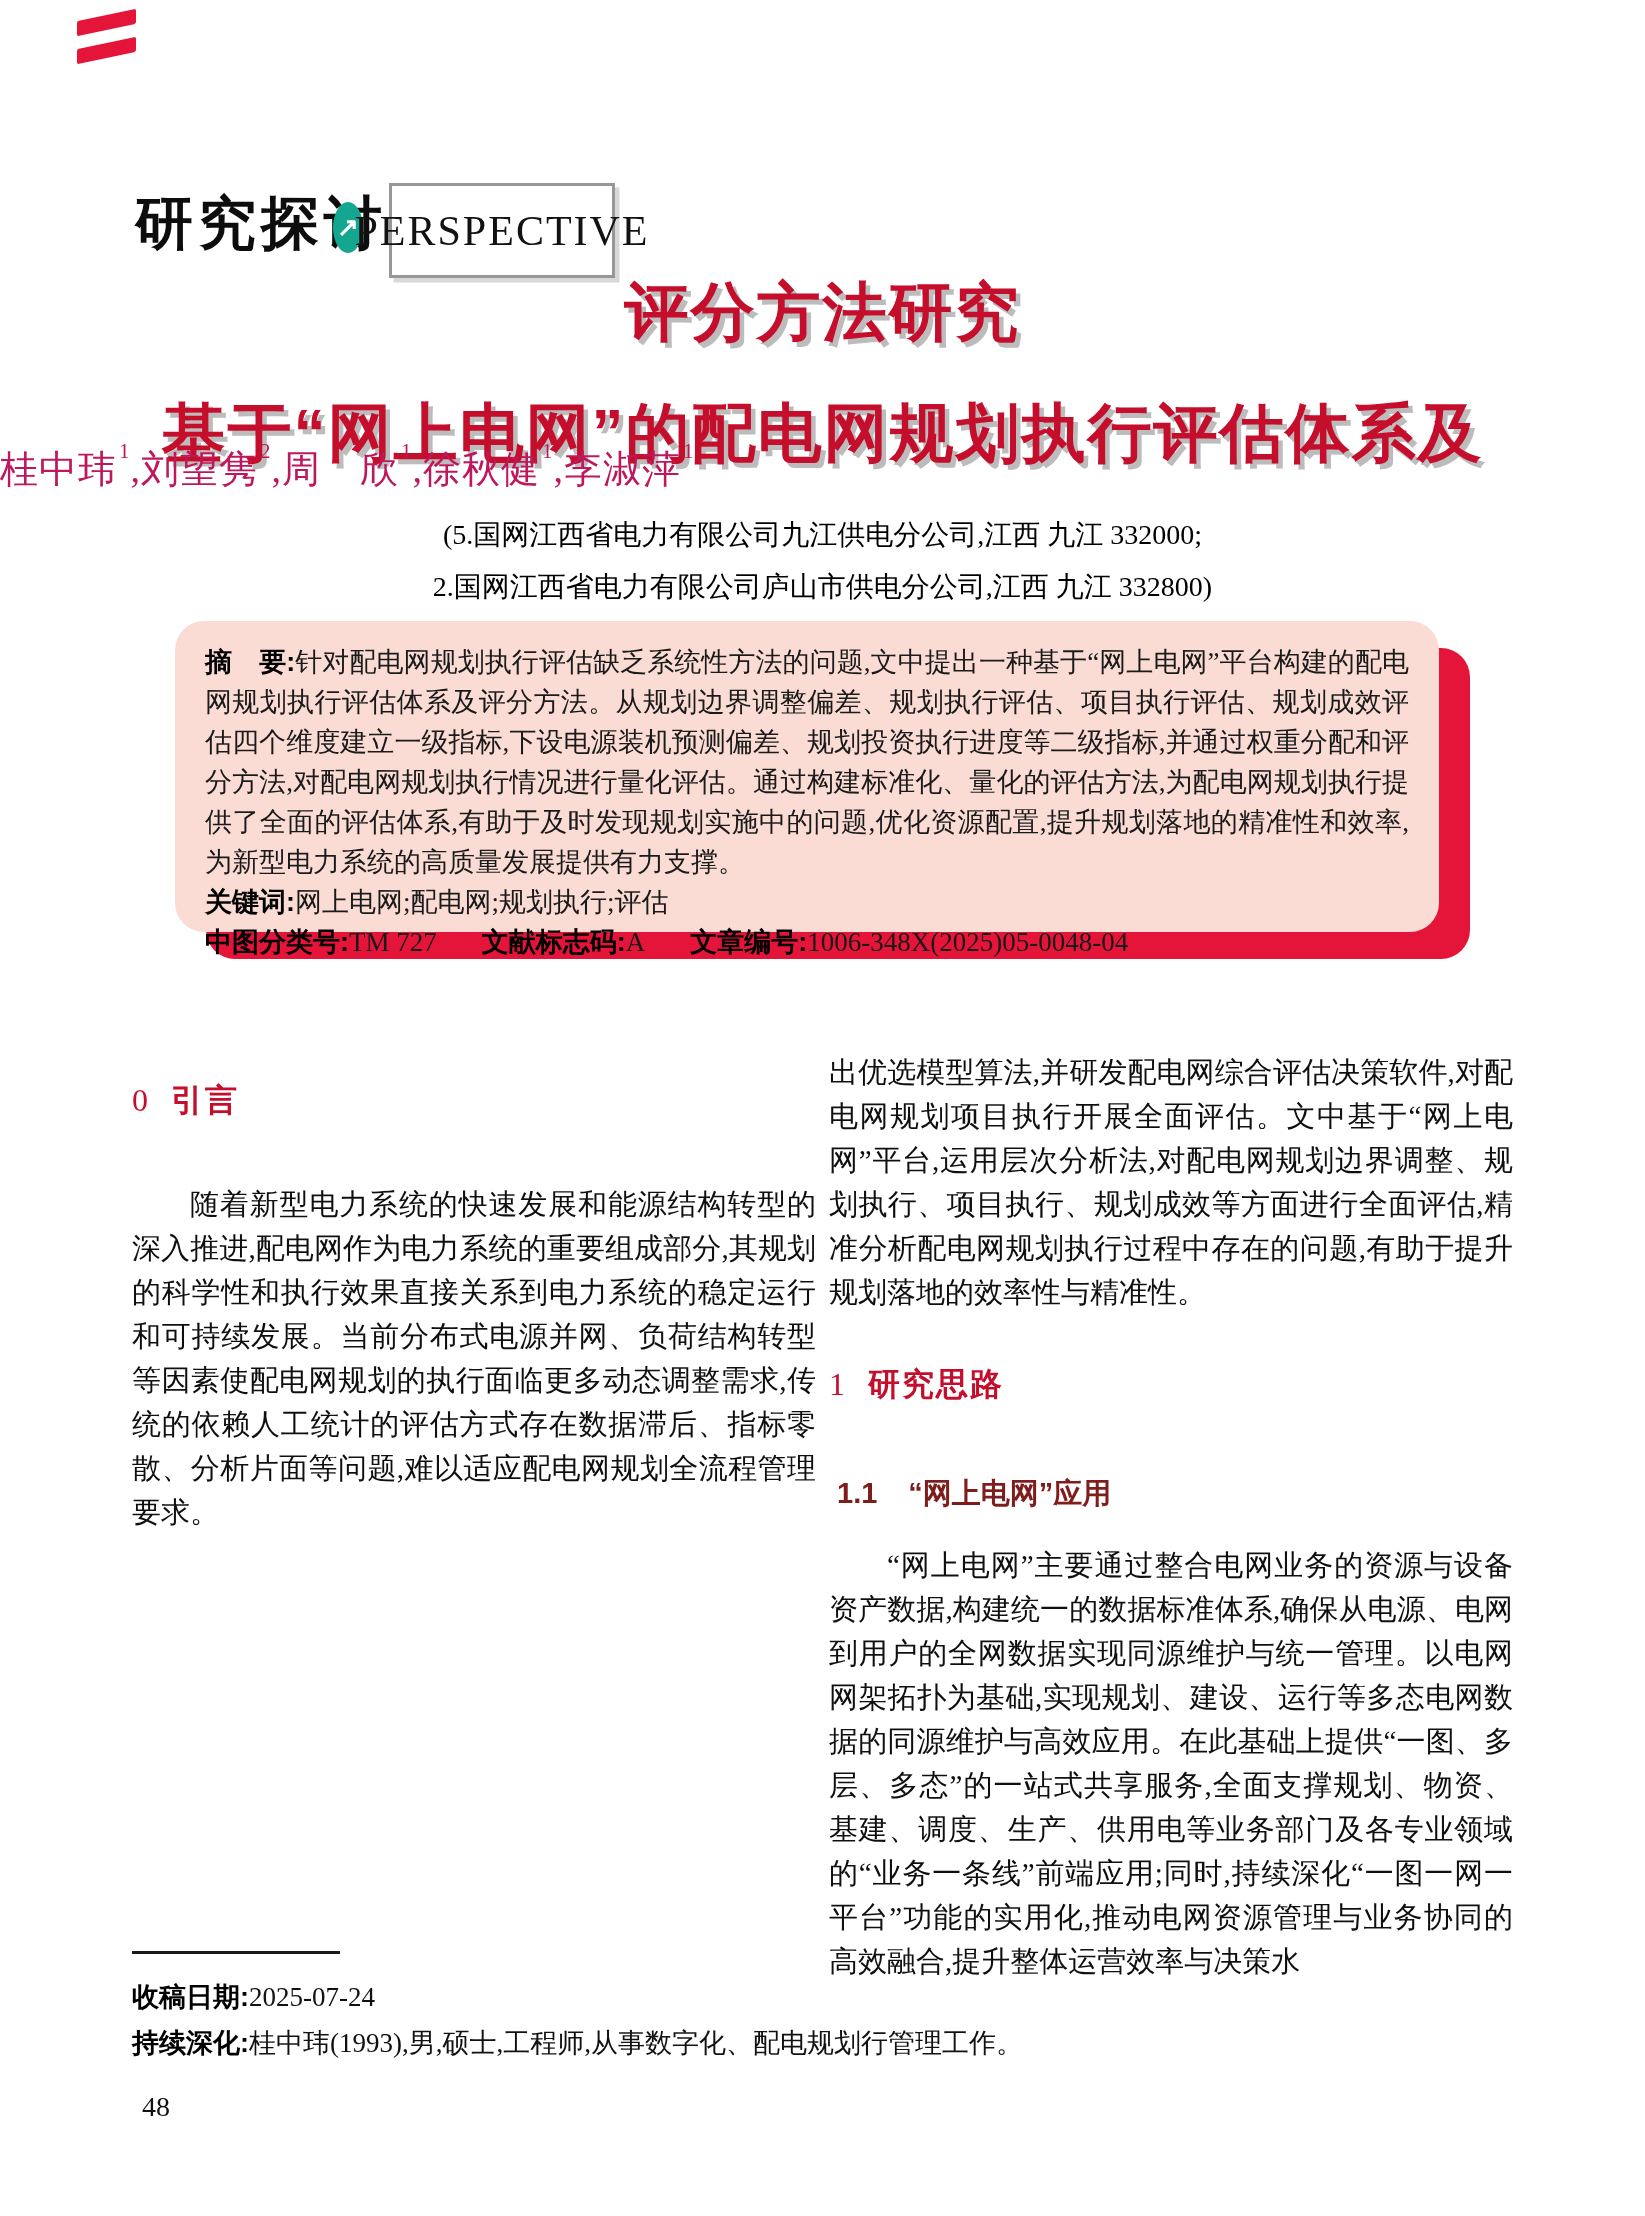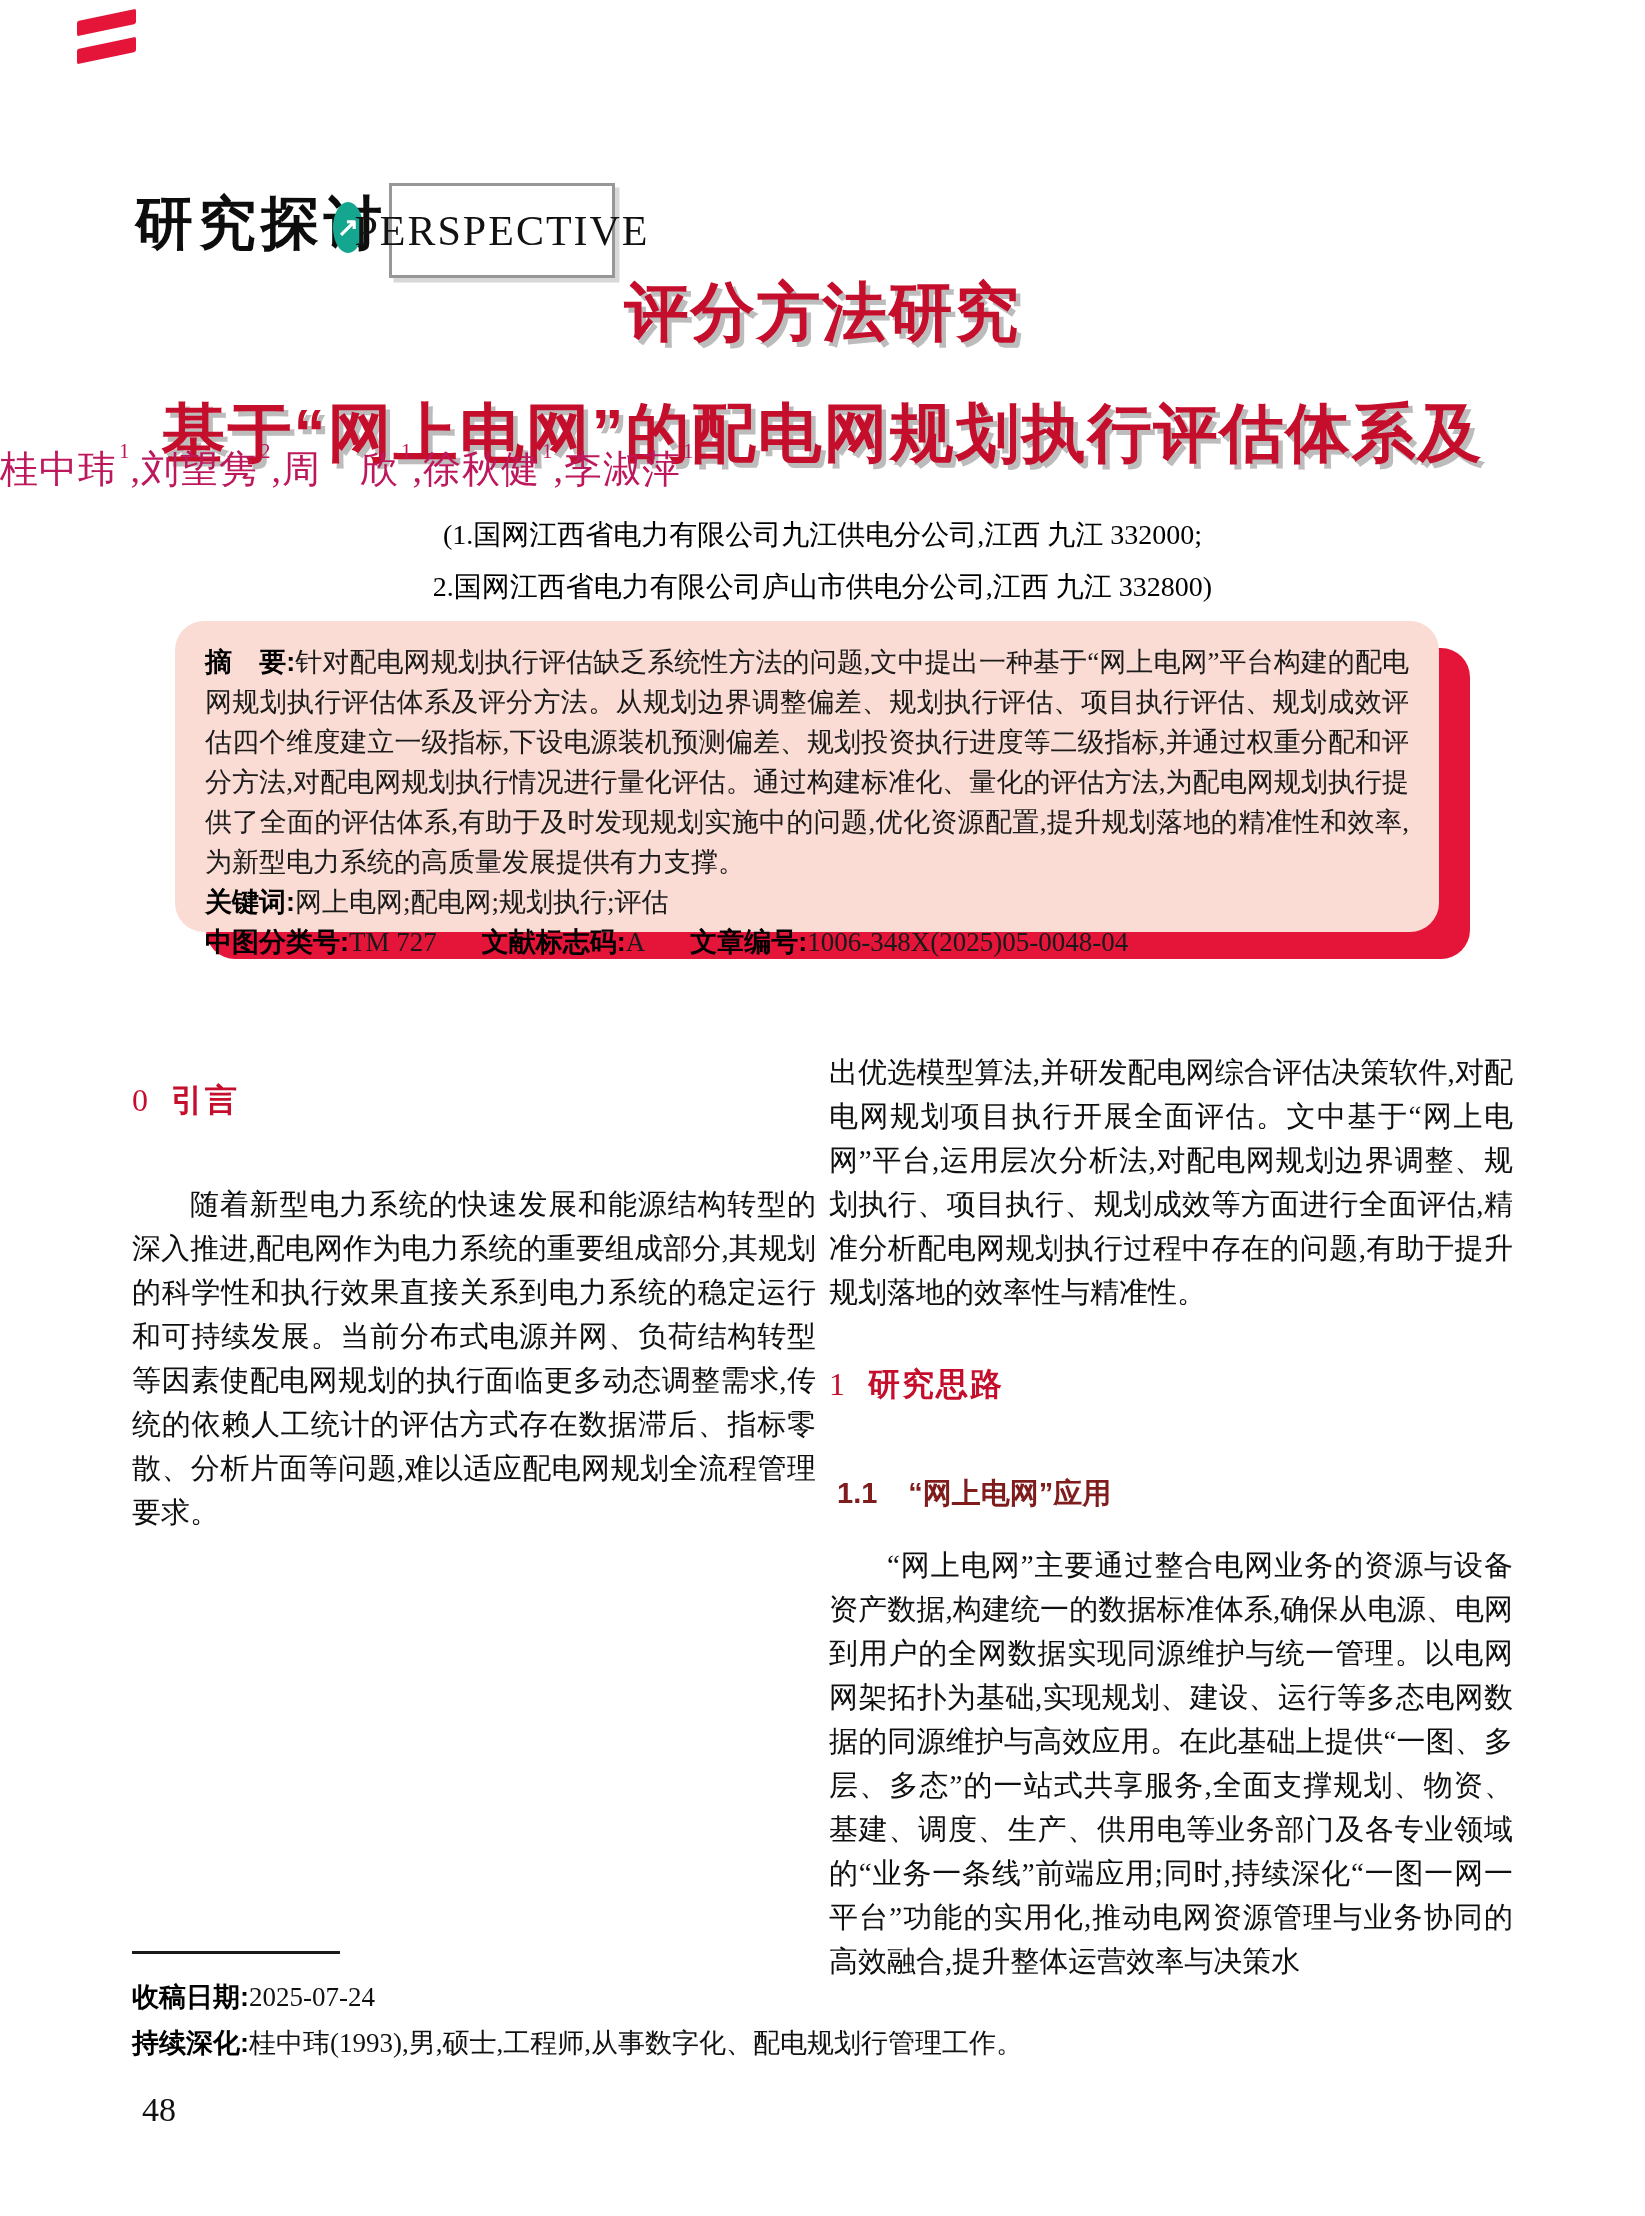--- a/index.html
+++ b/index.html
@@ -59,21 +59,21 @@
   .sec-h .ttl{font-family:"Liberation Sans",sans-serif;font-weight:bold;font-size:32px;letter-spacing:2px;}
   .h-intro{margin:28px 0 60px 0;}
   .h-s1{margin:48px 0 65px 0;}
   .sub-h{display:flex;align-items:baseline;gap:31px;color:#7f1d1d;margin:0 0 28px 8px;
          font-family:"Liberation Sans",sans-serif;font-weight:bold;font-size:29px;text-indent:0;}
 
   
   .foot-rule{position:absolute;left:132px;top:1951px;width:208px;border-top:3px solid #1a1a1a;}
   .foot{position:absolute;left:132px;top:1976px;width:1360px;font-size:27px;line-height:42px;color:#111;}
   .foot .row{margin-bottom:4px;}
-  .pagenum{position:absolute;left:142px;top:2091px;font-size:34px;color:#111;}
+  .pagenum{position:absolute;left:142px;top:2091px;font-size:28px;color:#111;}
 </style>
 </head>
 <body>
 
 <div class="page">
 
   <div class="corner-marks">
     <i></i>
     <i></i>
   </div>
@@ -89,21 +89,21 @@
   </div>
 
   <div class="title">
     <div>评分方法研究</div>
     <div>基于“网上电网”的配电网规划执行评估体系及</div>
   </div>
 
   <div class="authors"><span>桂中玮<sup>1</sup></span>,<span>刘望隽<sup>2</sup></span>,<span>周　欣<sup>1</sup></span>,<span>徐秋健<sup>1</sup></span>,<span>李淑萍<sup>1</sup></span></div>
 
   <div class="affils">
-    <div>(1.国网江西省电力有限公司九江供电分公司,江西 九江  332000;</div>
+    <div>(5.国网江西省电力有限公司九江供电分公司,江西 九江  332000;</div>
     <div>2.国网江西省电力有限公司庐山市供电分公司,江西 九江  332800)</div>
   </div>
 
   <div class="abs-red"></div>
   <div class="abs-card">
     <p><span class="lbl">摘　要:</span><span>针对配电网规划执行评估缺乏系统性方法的问题,文中提出一种基于“网上电网”平台构建的配电网规划执行评估体系及评分方法。从规划边界调整偏差、规划执行评估、项目执行评估、规划成效评估四个维度建立一级指标,下设电源装机预测偏差、规划投资执行进度等二级指标,并通过权重分配和评分方法,对配电网规划执行情况进行量化评估。通过构建标准化、量化的评估方法,为配电网规划执行提供了全面的评估体系,有助于及时发现规划实施中的问题,优化资源配置,提升规划落地的精准性和效率,为新型电力系统的高质量发展提供有力支撑。</span></p>
     <p><span class="lbl">关键词:</span><span>网上电网;配电网;规划执行;评估</span></p>
     <p class="abs-meta"><span class="lbl">中图分类号:</span><span class="val">TM 727</span><span class="lbl">文献标志码:</span><span class="val">A</span><span class="lbl">文章编号:</span><span>1006-348X(2025)05-0048-04</span></p>
   </div>
 

